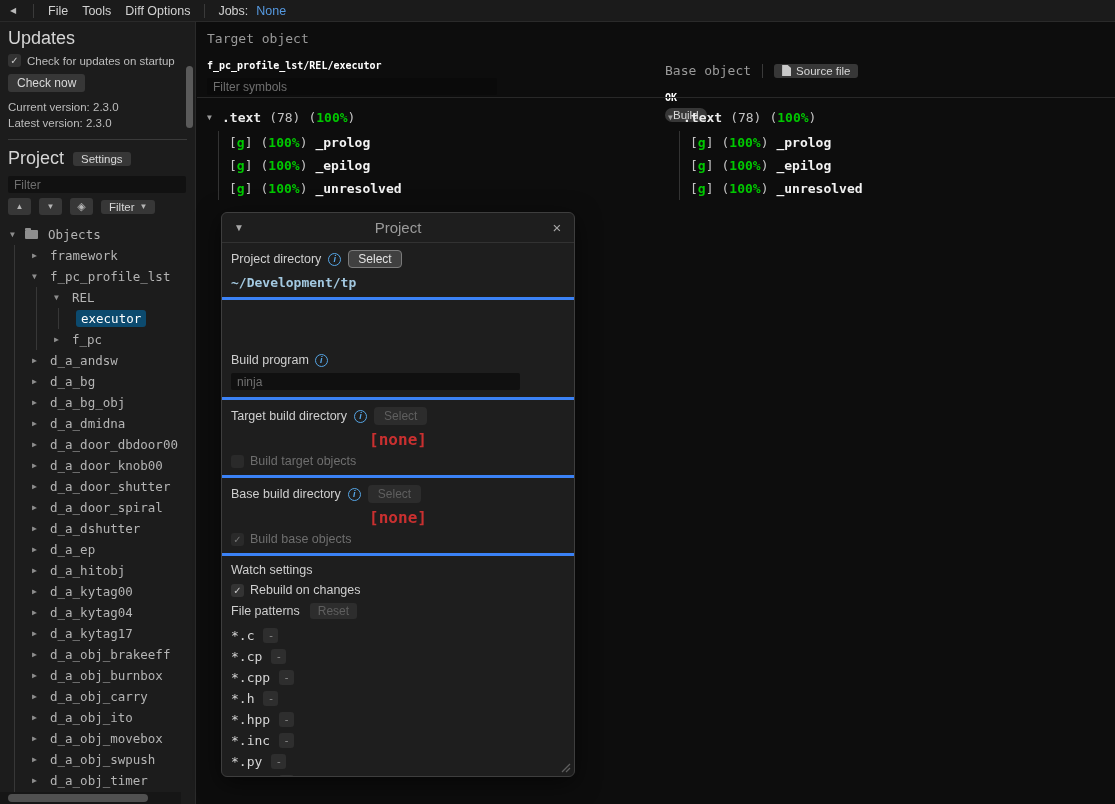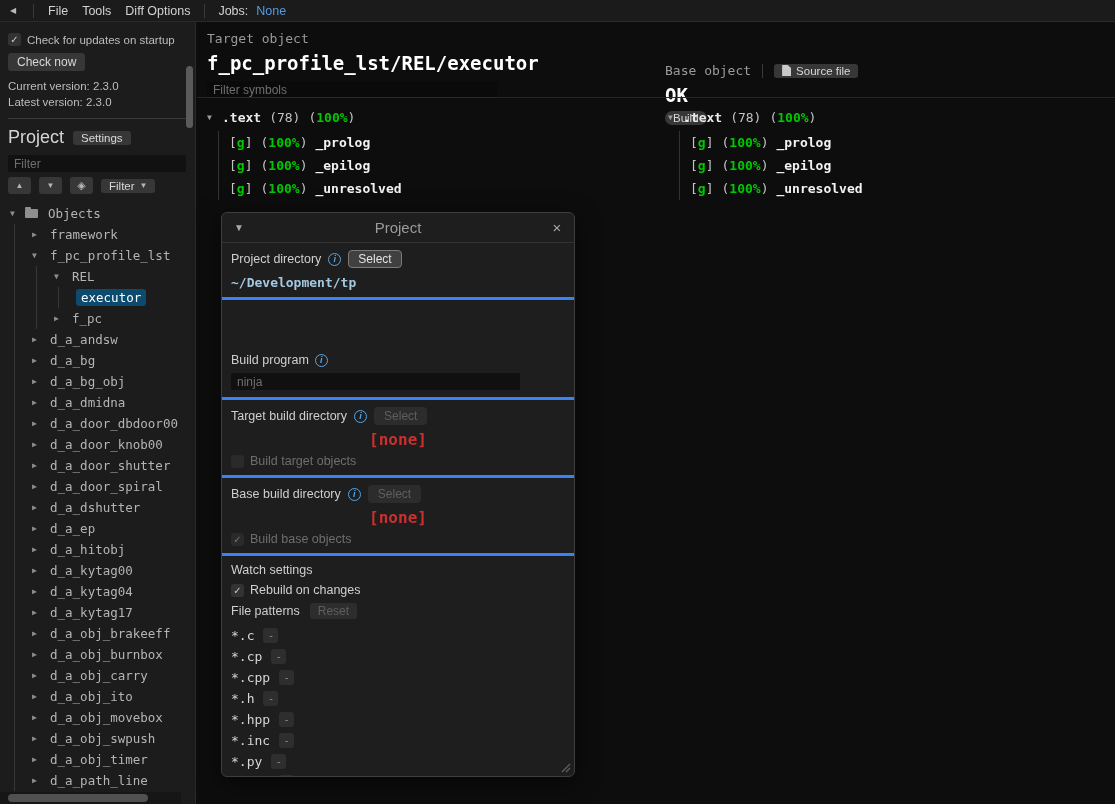--- a/index.html
+++ b/index.html
@@ -59,22 +59,22 @@
   .h-track { position:absolute; left:0; bottom:0; width:181px; height:12px; background:#161616; }
   .h-thumb { position:absolute; left:8px; bottom:2px; width:140px; height:8px;
              background:#505050; border-radius:4px; }
 
   
   .main { position:absolute; left:197px; top:22px; right:0; bottom:0; background:#0d0d0d; }
   .main-hr { position:absolute; left:0; top:75px; right:0; border-top:1px solid #282828; }
   .col-target { position:absolute; left:10px; top:9px; }
   .col-base   { position:absolute; left:468px; top:9px; }
   .obj-label { font-family:"DejaVu Sans Mono", monospace; font-size:13px; color:#9a9a9a; }
-  .obj-path  { font-family:"DejaVu Sans Mono", monospace; font-size:19px; font-weight:bold;
-               color:#fff; margin-top:6px; }
+  .obj-path  { font-family:"DejaVu Sans Mono", monospace; font-size:10px; font-weight:bold;
+               color:#fff; margin-top:14px; }
   .filter-input { width:290px; height:17px; background:#0a0a0a; margin-top:7px; }
   .doc-icon { width:9px; height:11px; background:#c9c9c9; display:inline-block;
               clip-path:polygon(0 0, 62% 0, 100% 28%, 100% 100%, 0 100%); }
 
   .sym-list { position:absolute; top:84px; font-family:"DejaVu Sans Mono", monospace;
               font-size:13px; }
   .sym-list.left { left:10px; }
   .sym-list.right { left:471px; }
   .sym-head { display:flex; align-items:center; height:23px; }
   .sym-arrow { font-size:8px; color:#9a9a9a; width:15px; }
@@ -131,20 +131,21 @@
   <span class="vsep"></span>
   <span class="menu-item">File</span>
   <span class="menu-item">Tools</span>
   <span class="menu-item">Diff Options</span>
   <span class="vsep"></span>
   <span class="jobs-label">Jobs:</span>
   <span class="jobs-link">None</span>
 </div>
 
 <div class="sidebar">
+  <div class="h1">Updates</div>
   <div class="row" style="margin-top:5px;">
     <span class="cb">✓</span>
     <span class="small">Check for updates on startup</span>
   </div>
   <button class="btn" style="margin:7px 0 7px 0;">Check now</button>
   <div class="small" style="line-height:16px;">Current version: 2.3.0</div>
   <div class="small" style="line-height:16px;">Latest version: 2.3.0</div>
   <div class="hr"></div>
 
   <div class="row" style="gap:9px;">

